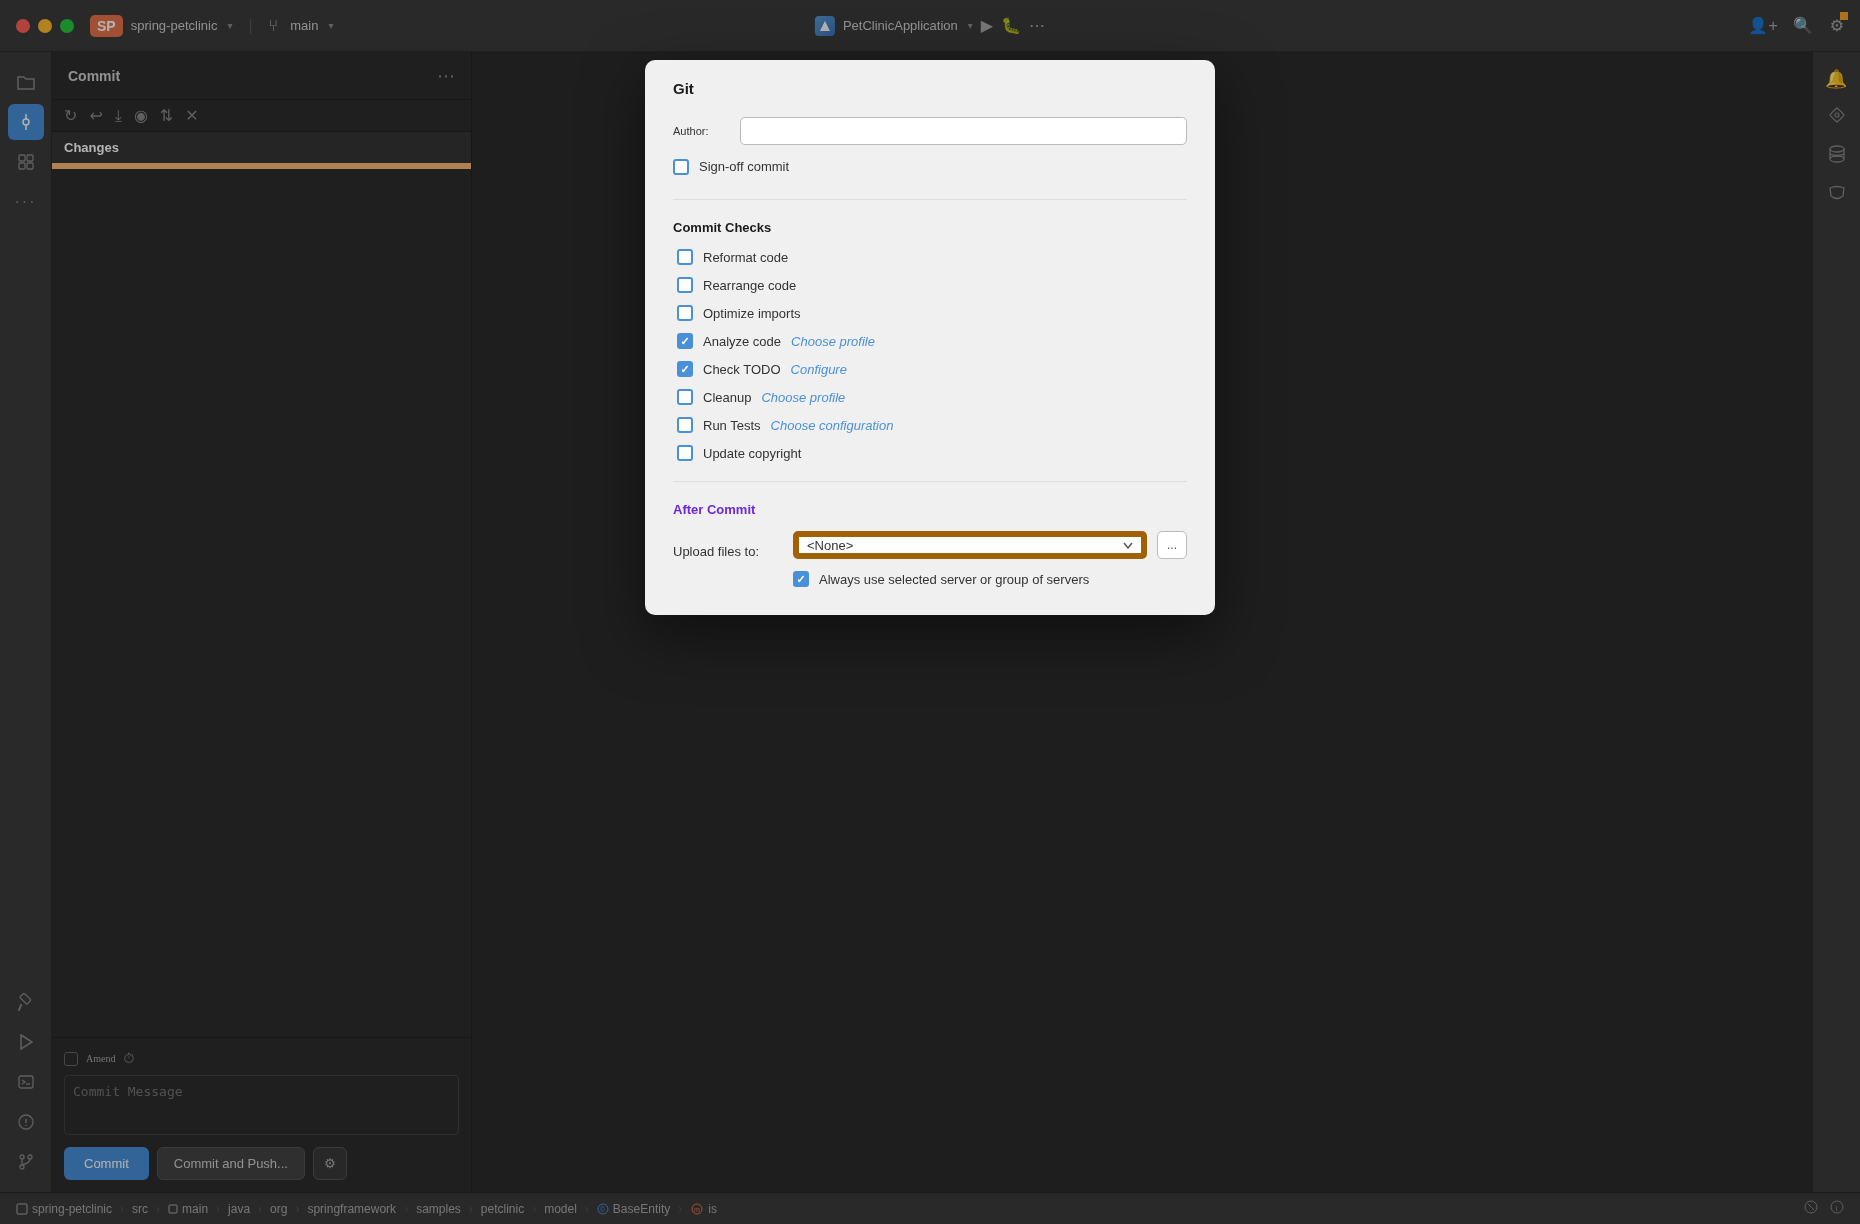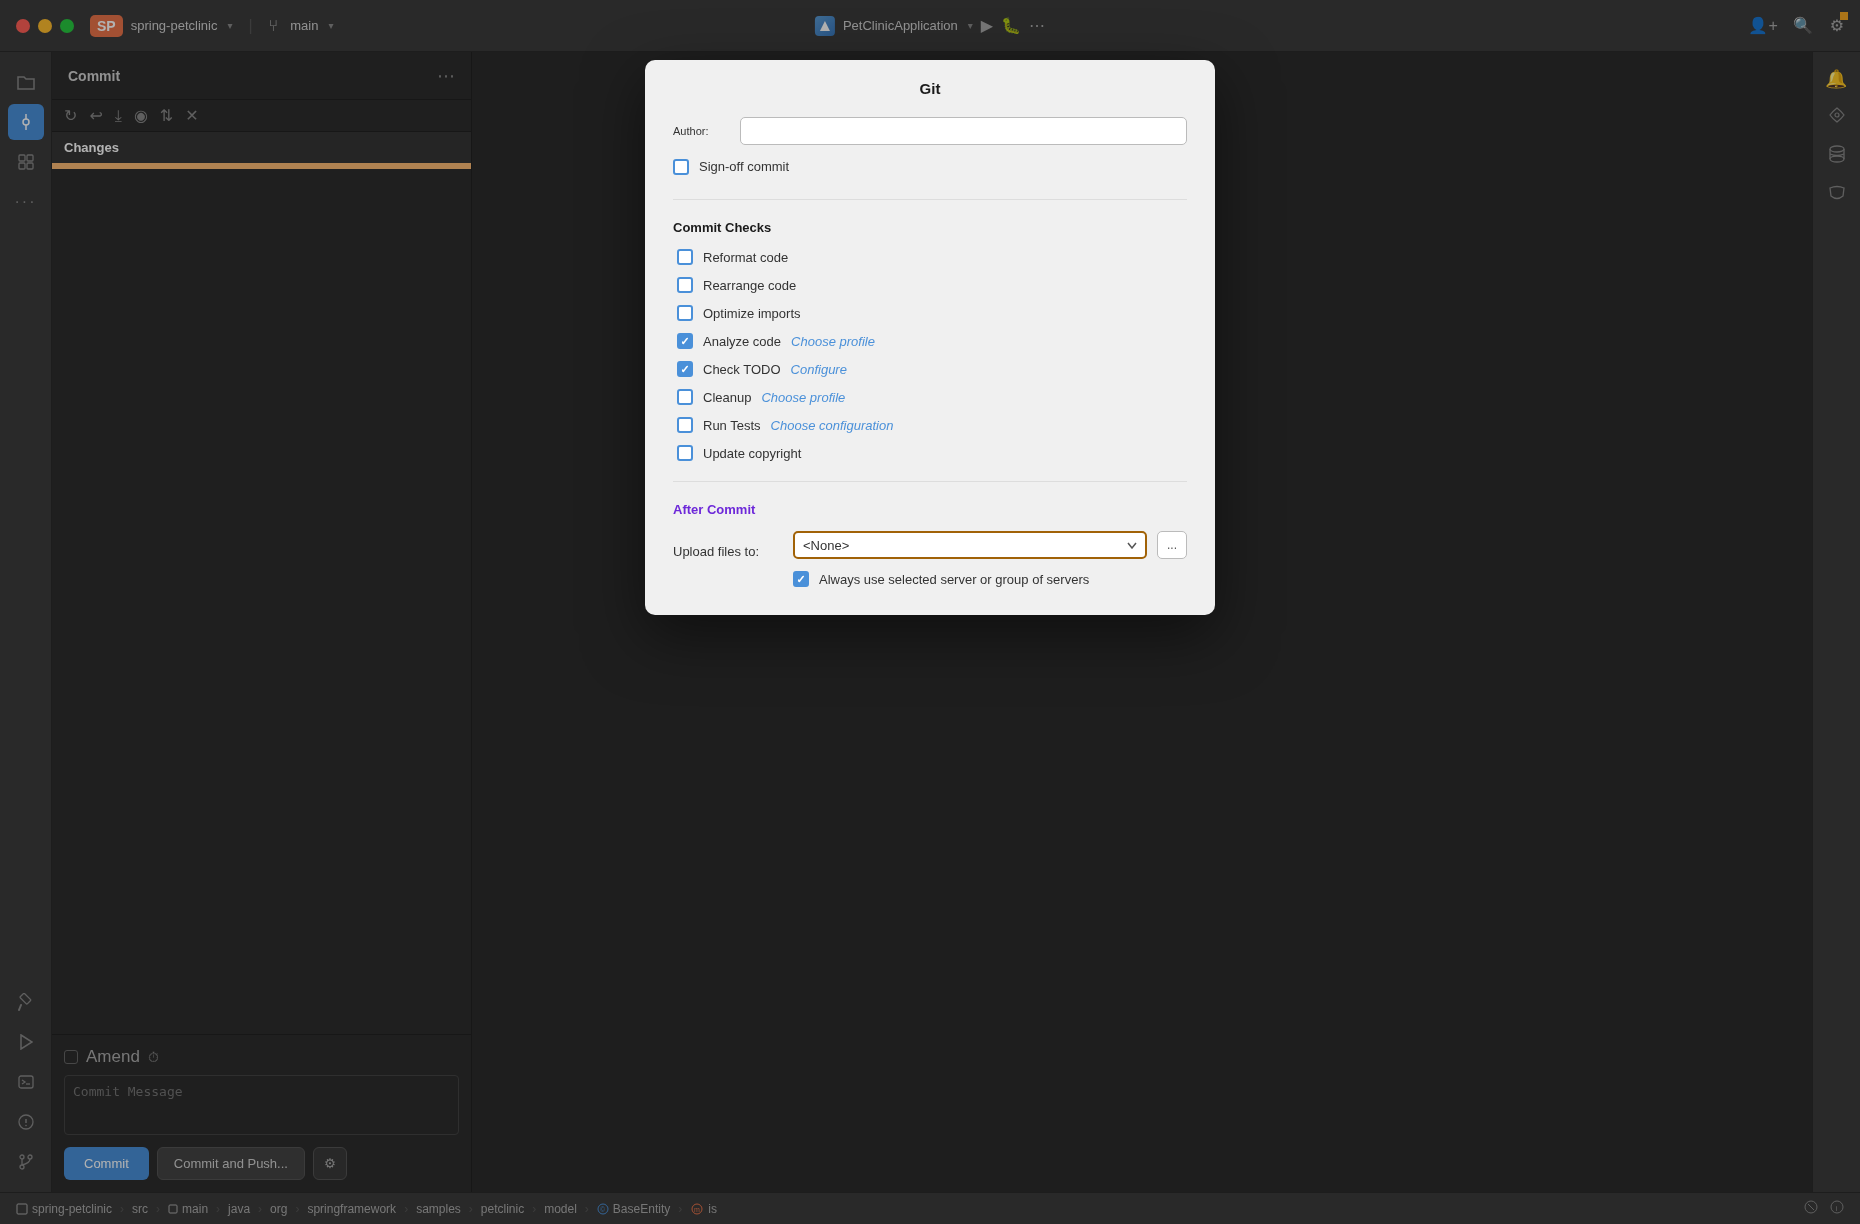--- a/index.html
+++ b/index.html
@@ -197,21 +197,22 @@
     }
     .amend-check {
       width: 14px;
       height: 14px;
       border: 1px solid #666;
       border-radius: 3px;
       background: transparent;
     }
     .amend-label {
       color: #aaa;
-      font-size: 17px;
+      font-size: 10px;
+      font-family: Liberation Serif, serif;
     }
     .history-icon {
       color: #888;
       font-size: 14px;
     }
     .commit-message-area {
       width: 100%;
       height: 60px;
       background: #2d2d2d;
       border: 1px solid #444;
@@ -319,21 +320,20 @@
       border-radius: 10px;
       width: 570px;
       padding: 20px 28px 28px;
       box-shadow: 0 20px 60px rgba(0,0,0,0.5);
     }
     .dialog-title {
       font-size: 15px;
       font-weight: 600;
       color: #1a1a1a;
       margin-bottom: 20px;
-      text-align: center;
     }
     .author-row {
       display: flex;
       align-items: center;
       gap: 12px;
       margin-bottom: 14px;
     }
     .author-label {
       font-size: 11px;
       color: #333;
@@ -423,21 +423,21 @@
       margin-bottom: 12px;
     }
     .upload-label {
       font-size: 13px;
       color: #333;
       min-width: 110px;
     }
     .upload-select {
       flex: 1;
       height: 28px;
-      border: 2px solid #a16207;
+      border: 6px solid #a16207;
       border-radius: 5px;
       background: white;
       padding: 0 8px;
       font-size: 13px;
       display: flex;
       align-items: center;
       justify-content: space-between;
     }
     .upload-select-text {
       font-size: 13px;

